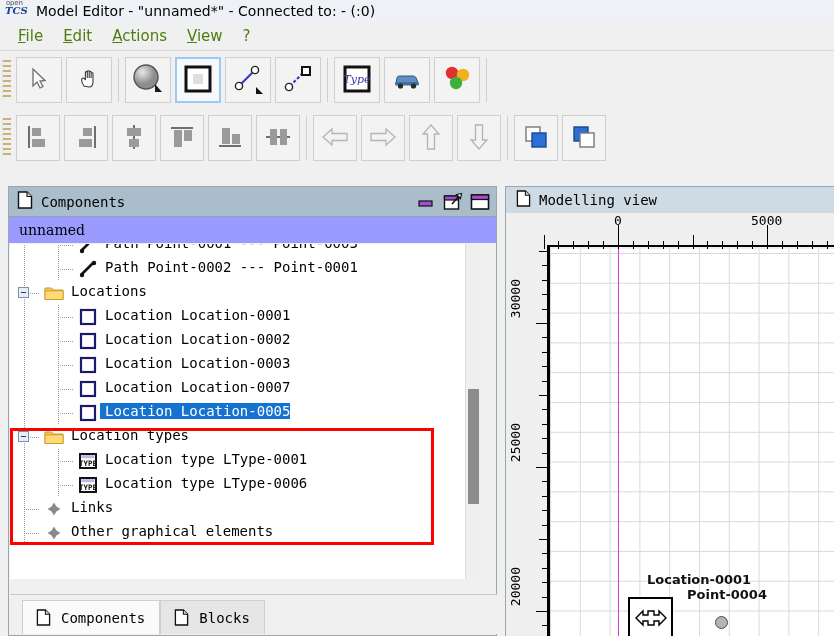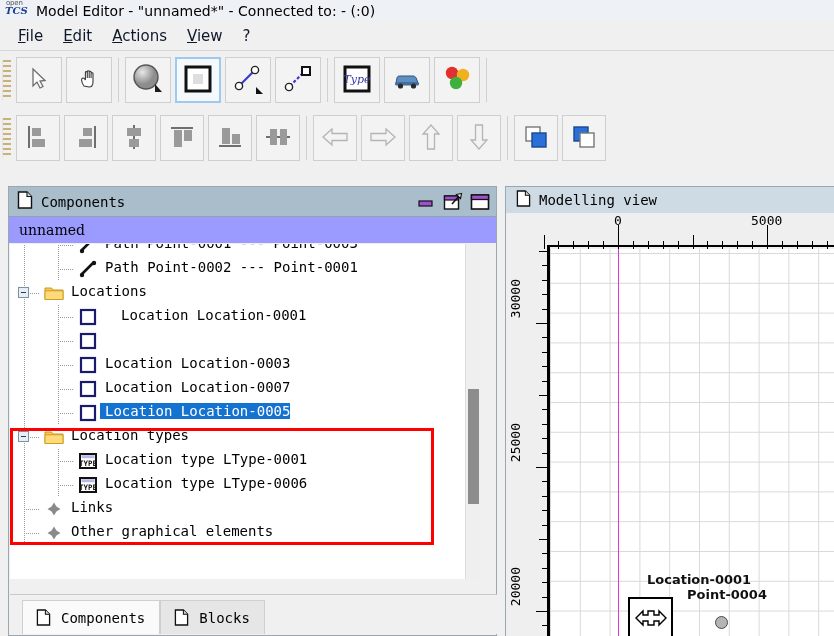--- a/index.html
+++ b/index.html
@@ -48,21 +48,21 @@
   .menubar {
     position: absolute; left: 0; top: 21px; width: 834px; height: 30px;
     background: #f0f0f0;
     display: flex; align-items: center;
     padding-left: 8px;
     border-bottom: 1px solid #d7d7d7;
   }
   .menu-item {
     font-size: 15px;
     padding: 2px 10px;
-    color: #0f172a;
+    color: #4d7c0f;
     cursor: default;
     font-family: "DejaVu Sans", sans-serif;
   }
   .menu-item .mn { text-decoration: underline; }
 
   
   .toolbar {
     position: absolute; left: 0; width: 834px;
     background: #f0f0f0;
     display: flex; align-items: center;
@@ -589,31 +589,32 @@
         </div>
         <div class="trow" style="position: absolute; left: 0px; top: 61px; width: 470px;">
           <div class="dline" style="left: 14px;"></div>
           <div class="dline" style="left: 48px;"></div>
           <div class="hline" style="left: 48px; width: 16px;"></div>
           <span class="ticon" style="position: absolute; left: 68px; top: 2px;">
             <svg width="18" height="18" viewBox="0 0 18 18">
               <rect x="2" y="2" width="14" height="14" fill="#fff" stroke="#1a1a6e" stroke-width="2.2"></rect>
             </svg>
           </span>
-          <span class="lbl" style="position: absolute; left: 90px; top: 2px; margin-left: 16px;">Location Location-0001</span>
+          <span class="lbl" style="position: absolute; left: 90px; top: 2px;">Location Location-0001</span>
         </div>
         <div class="trow" style="position: absolute; left: 0px; top: 85px; width: 470px;">
           <div class="dline" style="left: 14px;"></div>
           <div class="dline" style="left: 48px;"></div>
           <div class="hline" style="left: 48px; width: 16px;"></div>
           <span class="ticon" style="position: absolute; left: 68px; top: 2px;">
             <svg width="18" height="18" viewBox="0 0 18 18">
               <rect x="2" y="2" width="14" height="14" fill="#fff" stroke="#1a1a6e" stroke-width="2.2"></rect>
             </svg>
           </span>
+          <span class="lbl" style="position: absolute; left: 90px; top: 2px;">Location Location-0002</span>
         </div>
         <div class="trow" style="position: absolute; left: 0px; top: 109px; width: 470px;">
           <div class="dline" style="left: 14px;"></div>
           <div class="dline" style="left: 48px;"></div>
           <div class="hline" style="left: 48px; width: 16px;"></div>
           <span class="ticon" style="position: absolute; left: 68px; top: 2px;">
             <svg width="18" height="18" viewBox="0 0 18 18">
               <rect x="2" y="2" width="14" height="14" fill="#fff" stroke="#1a1a6e" stroke-width="2.2"></rect>
             </svg>
           </span>

